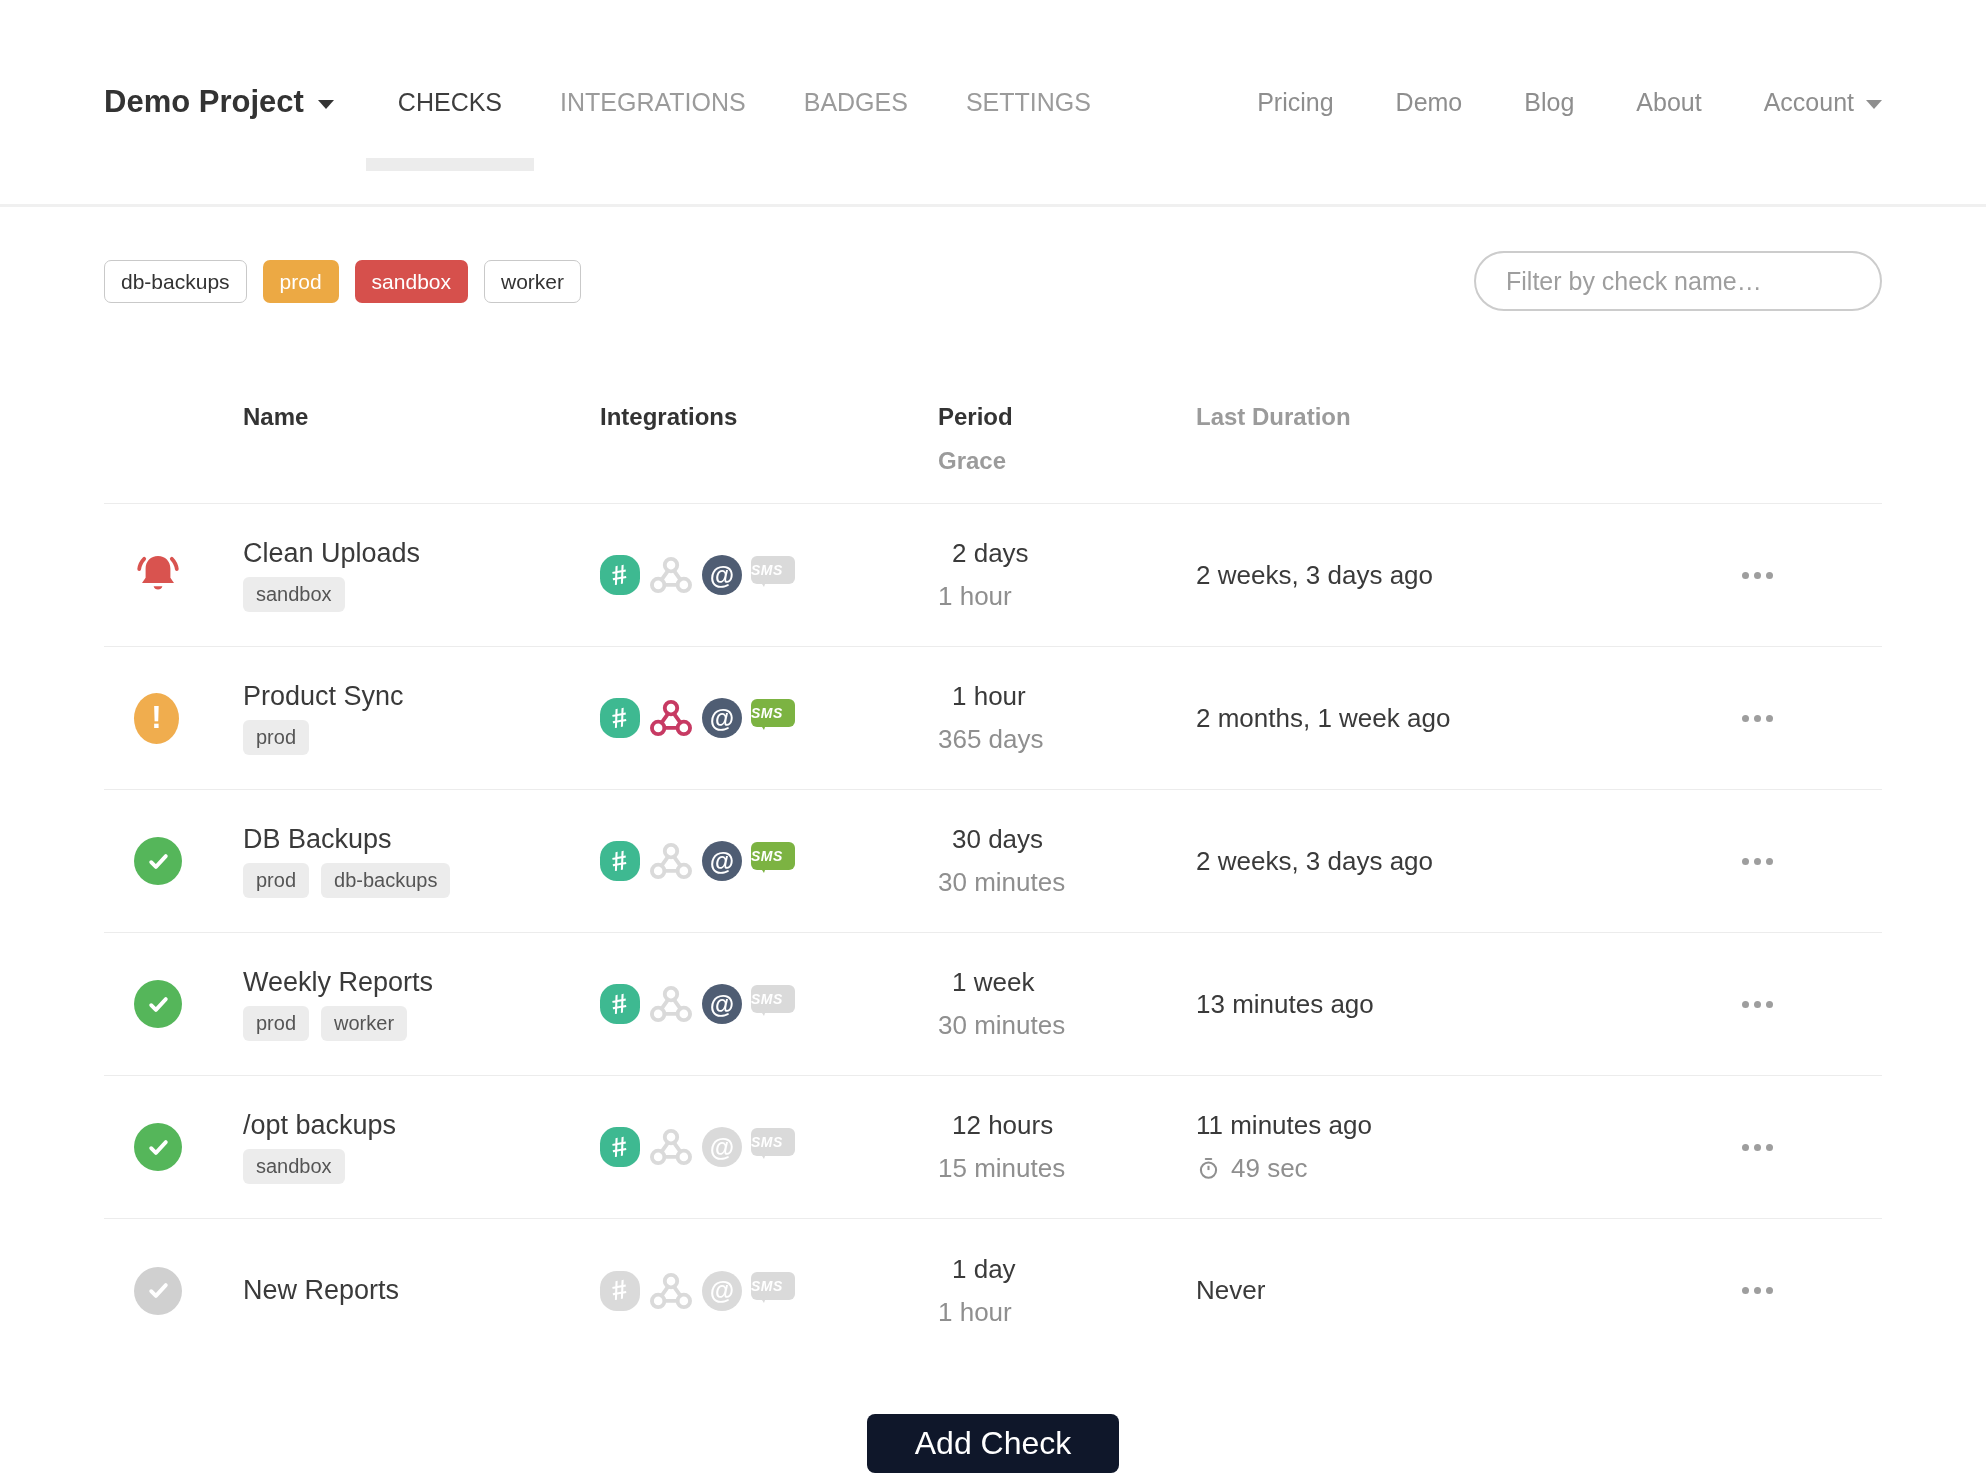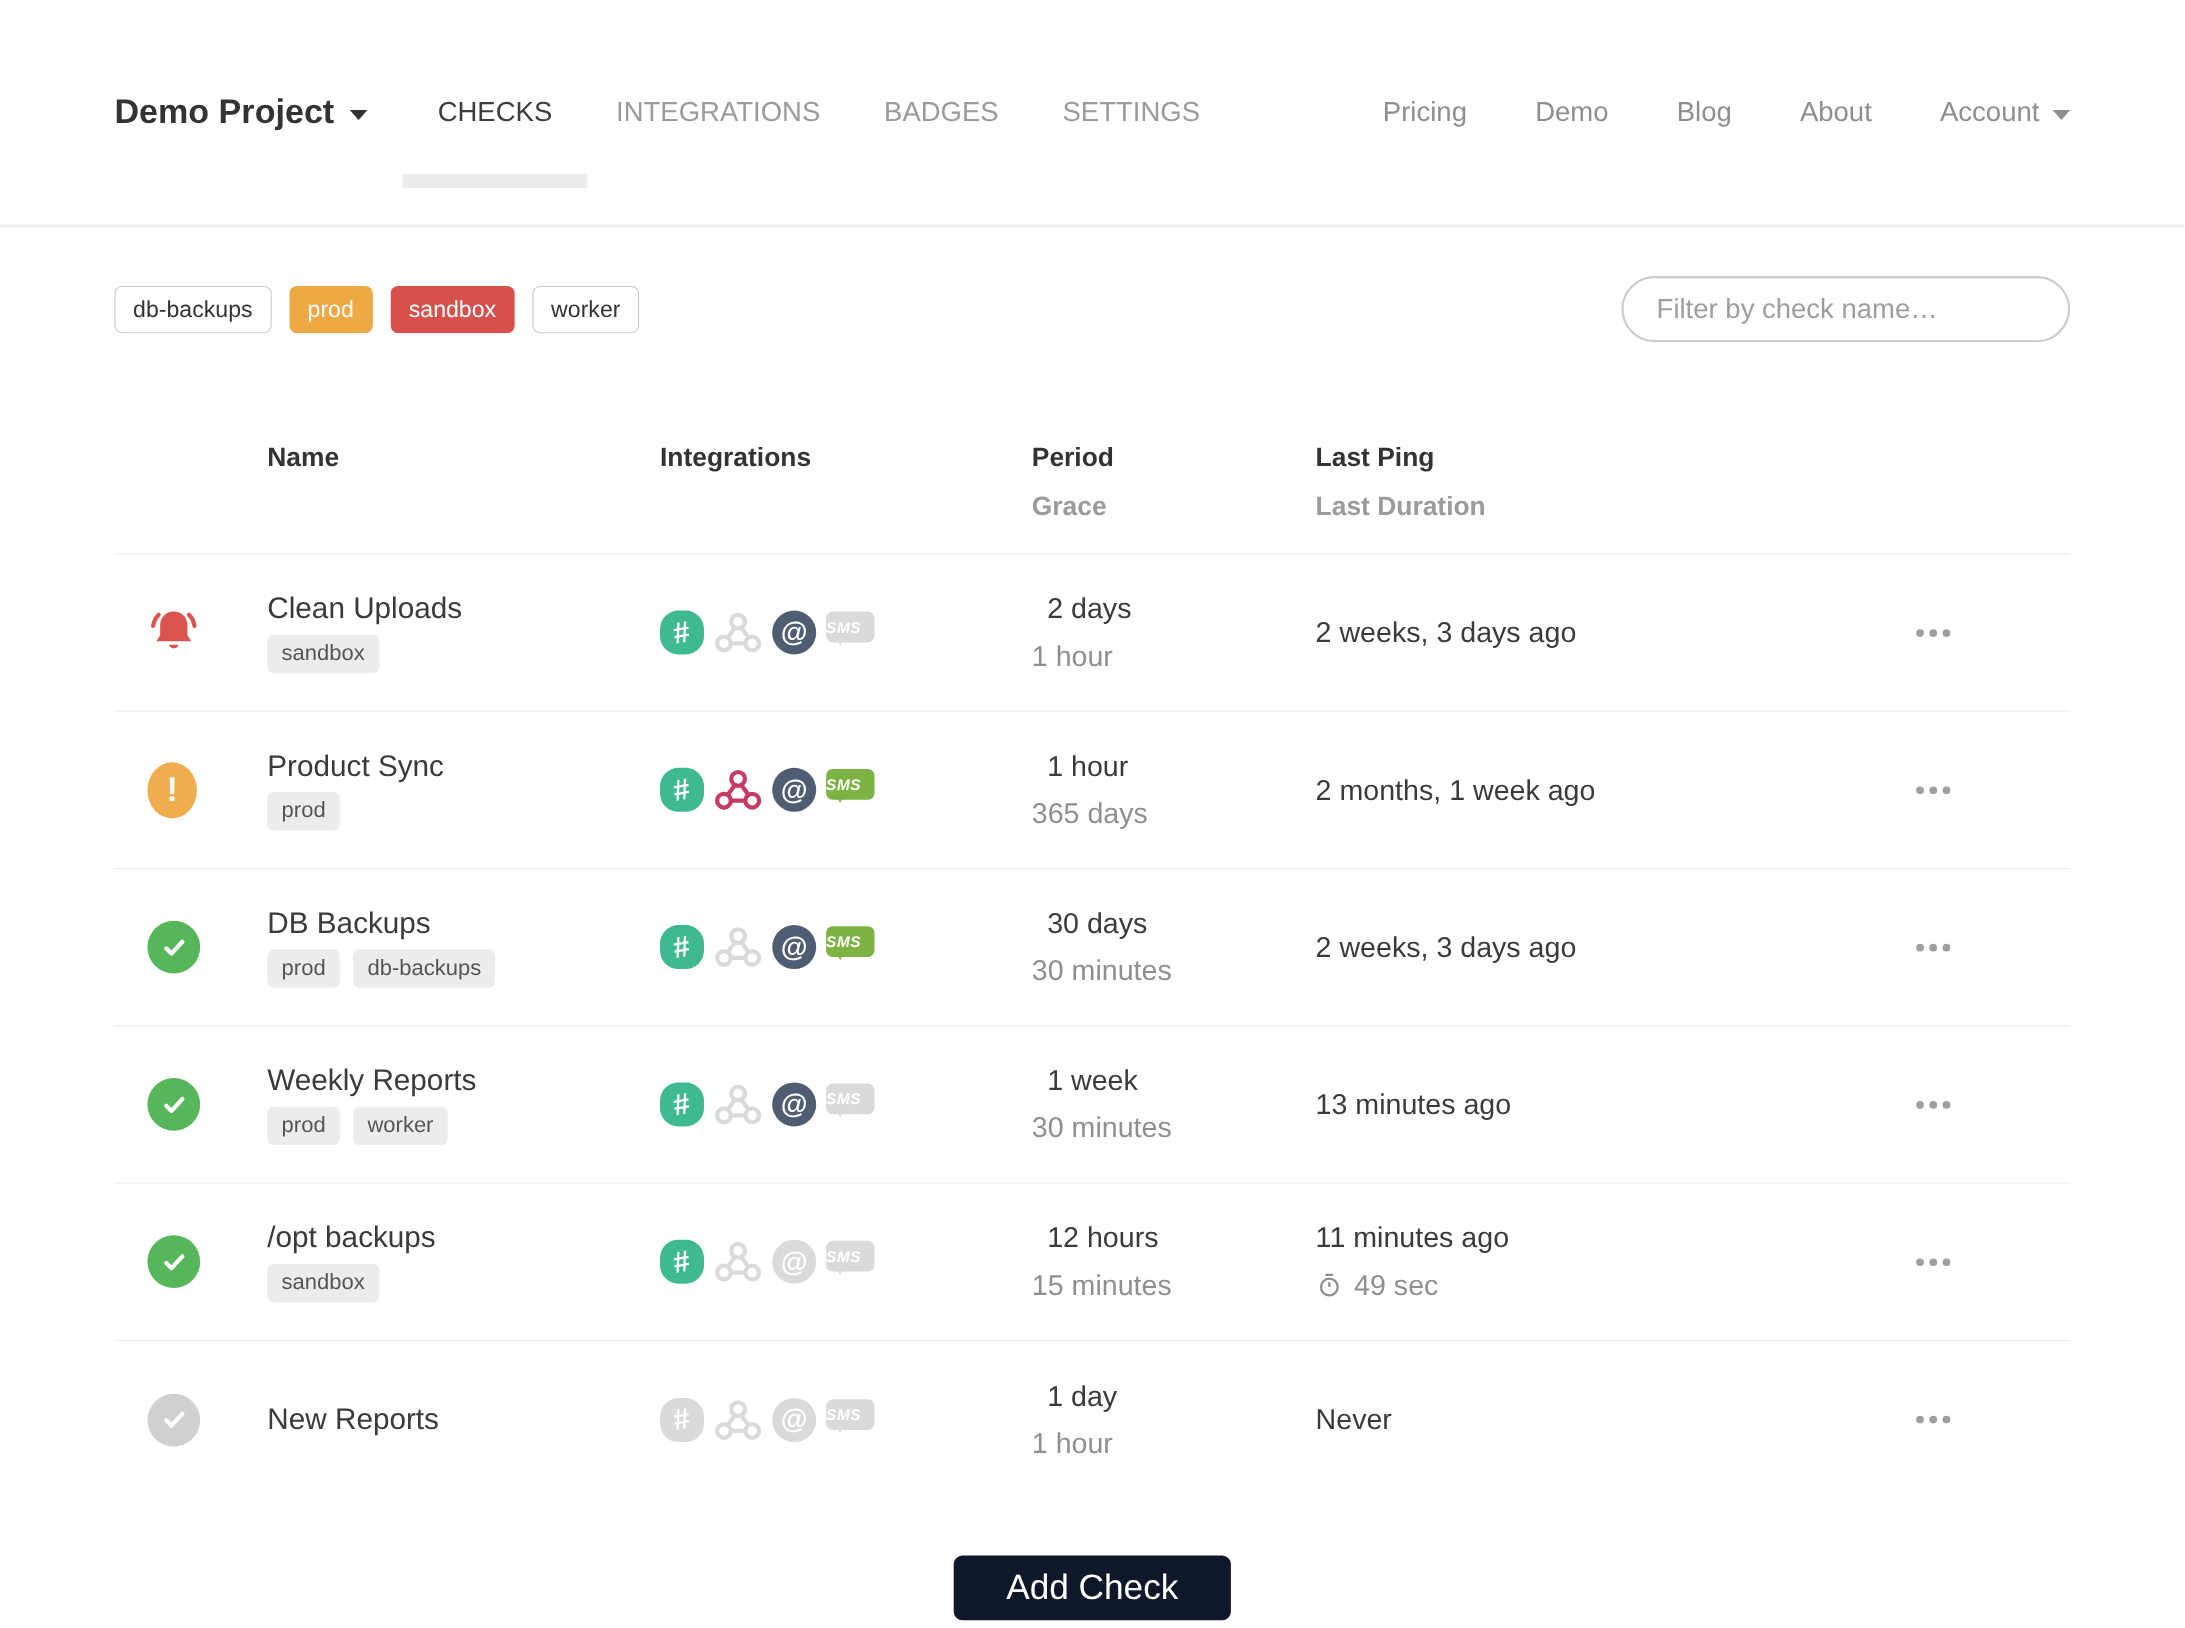--- a/index.html
+++ b/index.html
@@ -198,21 +198,20 @@
       <span class="th-main">Name</span>
     </div>
     <div class="th">
       <span class="th-main">Integrations</span>
     </div>
     <div class="th">
       <span class="th-main">Period</span>
       <span class="th-sub">Grace</span>
     </div>
     <div class="th">
-      <span class="th-main">Last Ping</span>
       <span class="th-sub">Last Duration</span>
     </div>
     <div class="th"></div>
   </div>
 
   <div class="grid-cols trow">
     <div class="status-cell">
       <span class="status-icon status-alert">
         <svg class="glyph-bell" width="52" height="52" viewBox="0 0 24 24">
           <path fill="#d9534f" d="M12 2.5c-3.6 0-6.2 2.7-6.2 6.3v4.6L4 16h16l-1.8-2.6V8.8c0-3.6-2.6-6.3-6.2-6.3z"></path>

